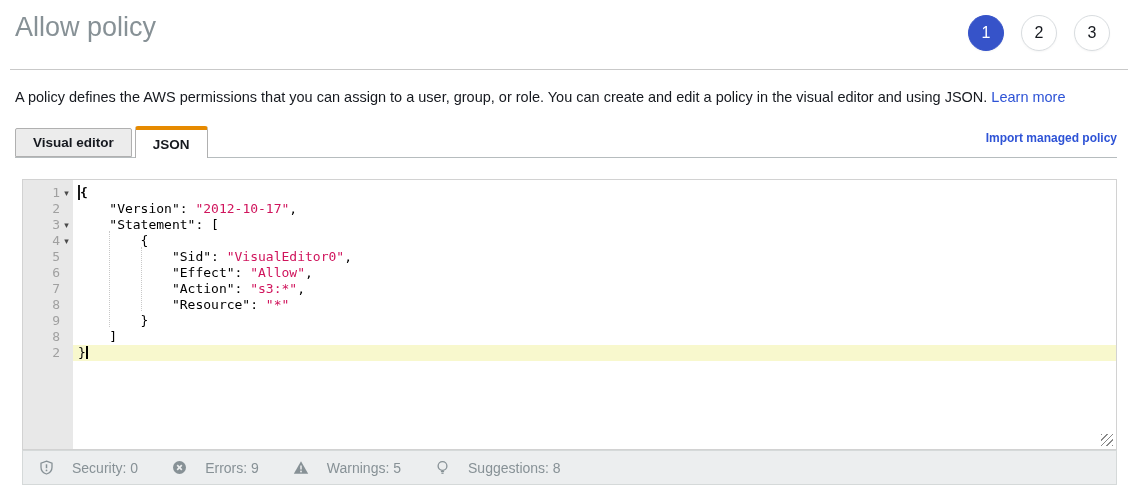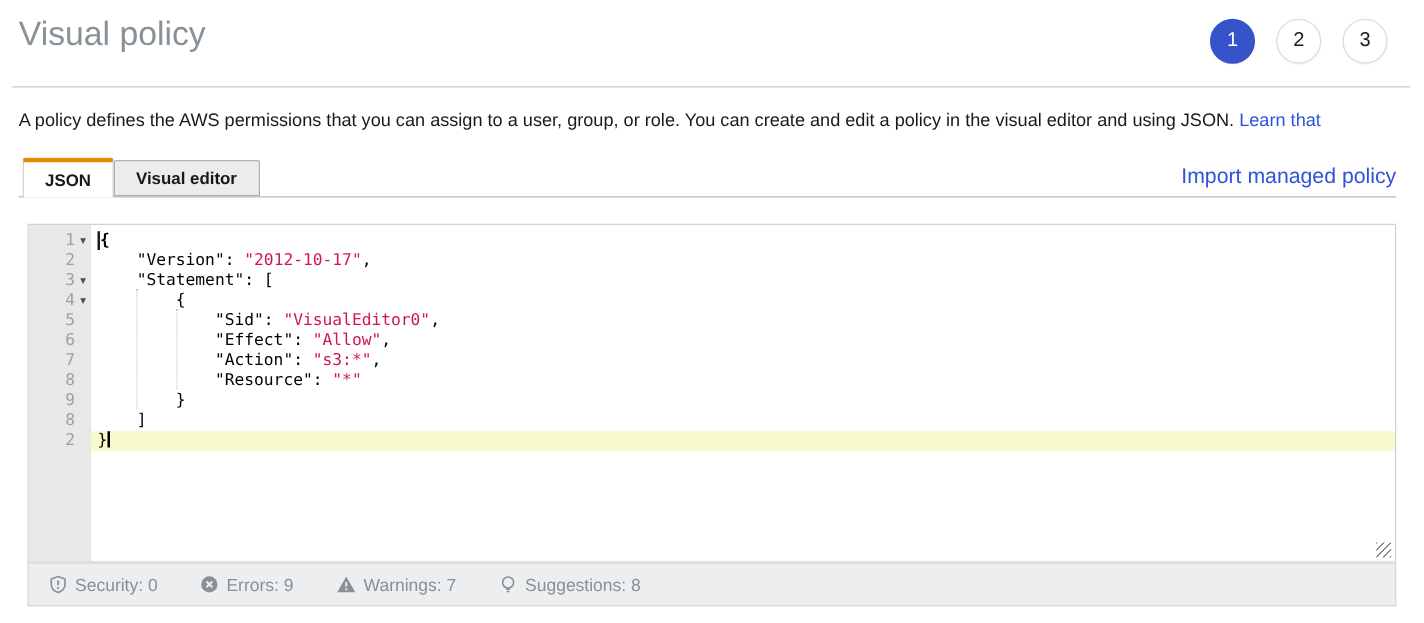--- a/index.html
+++ b/index.html
@@ -28,21 +28,21 @@
   .tab-bar { position:absolute; left:15px; top:127px; width:1102px; height:31px;
              display:flex; align-items:flex-end; border-bottom:1px solid #b6bcbe; }
   .tab { display:flex; align-items:center; font-size:13.5px; font-weight:bold;
          padding:0 17px; cursor:pointer; }
   .tab.inactive { height:29px; background:#ececec; border:1px solid #b0b0b0;
                   border-radius:2px 2px 0 0; }
   .tab.active { height:32px; background:#fff; border-left:1px solid #b0b0b0;
                 border-right:1px solid #b0b0b0; border-top:4px solid #e68a00;
                 border-radius:3px 3px 0 0; margin-left:3px; margin-bottom:-1px;
                 z-index:2; }
-  .import-link { position:absolute; right:22px; top:131px; font-size:17px; }
+  .import-link { position:absolute; right:22px; top:131px; font-size:12px;font-weight:bold; }
 
   
   .editor { position:absolute; left:22px; top:179px; width:1095px; height:271px;
             border:1px solid #d2d2d2; background:#fff; }
   .gutter { position:absolute; left:0; top:0; bottom:0; width:50px;
             background:#e8e8e8; padding-top:5px;
             font-family:"DejaVu Sans Mono", monospace; font-size:13px; }
   .gutter-row { height:16px; line-height:16px; display:flex;
                 justify-content:flex-end; align-items:center; }
   .ln { color:#a0a0a0; text-align:right; }
@@ -64,45 +64,45 @@
   .guide-2 { left:68px; top:67px; height:64px; }
   .resize-handle { position:absolute; right:3px; bottom:3px; width:12px; height:12px;
                    cursor:nwse-resize;
                    background:repeating-linear-gradient(-45deg,#8a8a8a 0 1px,transparent 1px 4px); }
 
   
   .status-bar { position:absolute; left:22px; top:450px; width:1095px; height:35px;
                 background:#eceeef; border:1px solid #d5d9d9; display:flex;
                 align-items:center; padding-left:16px; gap:34px;
                 color:#879196; font-size:14px; }
-  .status-item { display:flex; gap:6px; cursor:pointer; }
+  .status-item { display:flex; gap:18px; cursor:pointer; }
   .status-item svg { display:block; }
 </style>
 </head>
 <body>
 
 <div class="page">
 
-  <div class="page-title">Visual policy</div>
+  <div class="page-title">Allow policy</div>
 
   <div class="steps">
       <div class="step active">1</div>
       <div class="step">2</div>
       <div class="step">3</div>
     </div>
 
   <div class="top-divider"></div>
 
   <div class="description">
-    <span>A policy defines the AWS permissions that you can assign to a user, group, or role. You can create and edit a policy in the visual editor and using JSON. </span><a class="link">Learn that</a>
+    <span>A policy defines the AWS permissions that you can assign to a user, group, or role. You can create and edit a policy in the visual editor and using JSON. </span><a class="link">Learn more</a>
   </div>
 
   <div class="tab-bar">
+      <div class="tab inactive">Visual editor</div>
       <div class="tab active">JSON</div>
-      <div class="tab inactive">Visual editor</div>
     </div>
   <a class="link import-link">Import managed policy</a>
 
   <div class="editor">
     <div class="gutter">
         <div class="gutter-row">
           <span class="ln">1</span>
           <span class="fold">▾</span>
         </div>
         <div class="gutter-row">
@@ -186,21 +186,21 @@
         <span>Errors: 9</span>
       </div>
       <div class="status-item">
         <span>
           <svg width="16" height="15" viewBox="0 0 16 15">
             <path d="M8 1.2 L15.2 13.8 H0.8 Z" fill="#879196"></path>
             <line x1="8" y1="5.6" x2="8" y2="9.4" stroke="#eceeef" stroke-width="1.5"></line>
             <circle cx="8" cy="11.5" r="0.9" fill="#eceeef"></circle>
           </svg>
         </span>
-        <span>Warnings: 7</span>
+        <span>Warnings: 5</span>
       </div>
       <div class="status-item">
         <span>
           <svg width="15" height="15" viewBox="0 0 15 15">
             <circle cx="7.5" cy="6" r="4.4" fill="none" stroke="#879196" stroke-width="1.3"></circle>
             <line x1="5.9" y1="11.4" x2="9.1" y2="11.4" stroke="#879196" stroke-width="1.3"></line>
             <line x1="6.4" y1="13.2" x2="8.6" y2="13.2" stroke="#879196" stroke-width="1.3"></line>
           </svg>
         </span>
         <span>Suggestions: 8</span>

